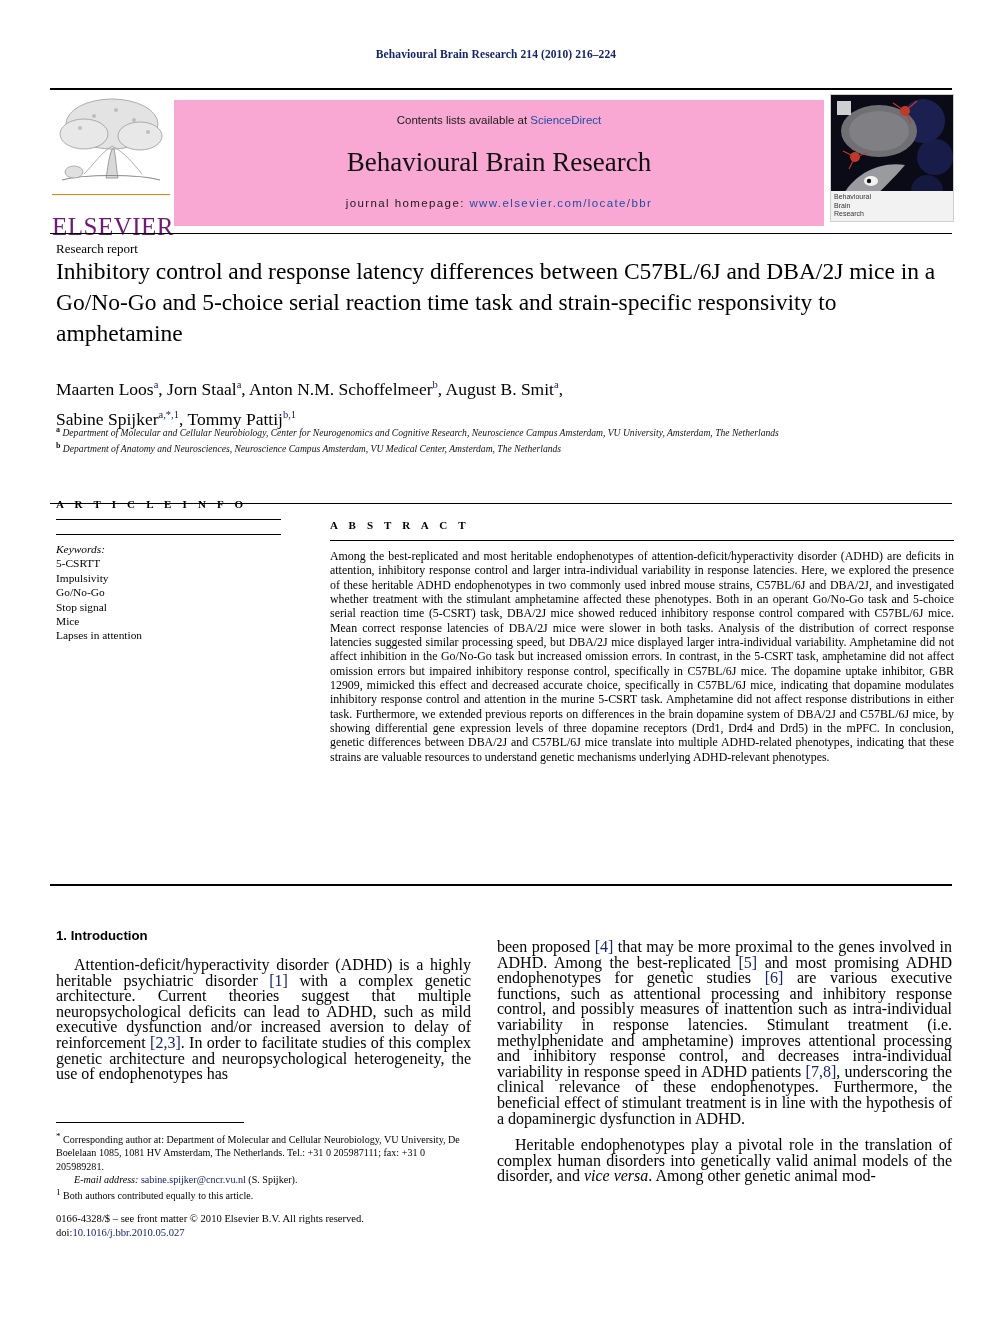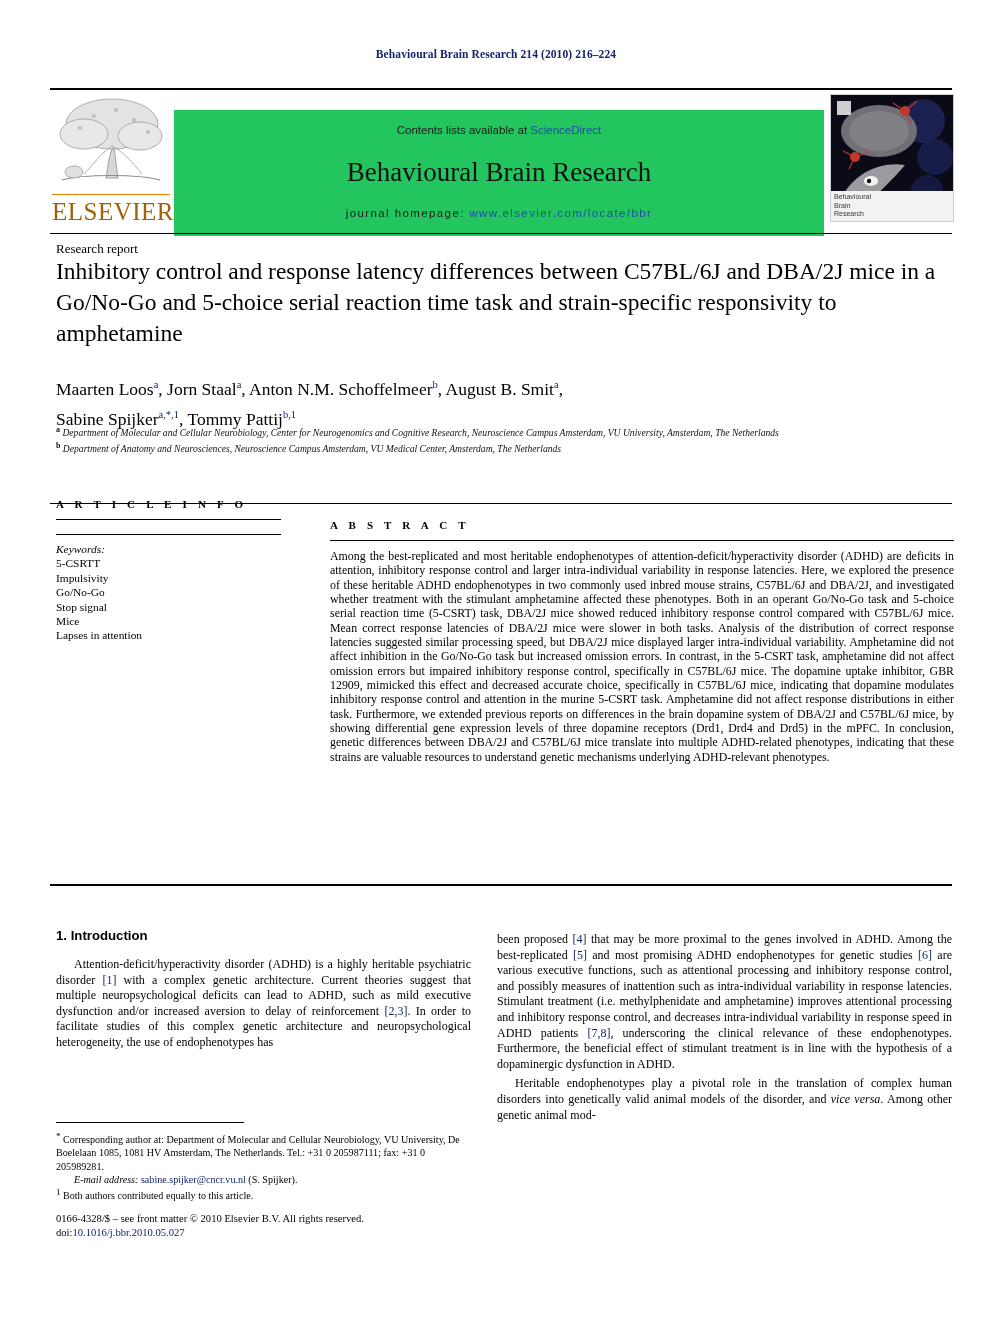--- a/index.html
+++ b/index.html
@@ -56,30 +56,30 @@
   }
   .els-word {
     position: absolute;
     left: 2px; top: 100px;
     width: 118px;
     text-align: center;
     font-family: "Liberation Serif", serif;
     font-size: 25px;
     line-height: 25px;
     letter-spacing: 0.5px;
-    color: #a16207;
+    color: #701a75;
     border-top: 1.5px solid #f08000;
-    padding-top: 4px;
+    padding-top: 19px;
   }
   .grey-band {
     position: absolute;
-    left: 124px; top: 20px;
+    left: 124px; top: 10px;
     width: 650px;
     height: 126px;
-    background: #22c55e;
+    background: #f9a8d4;
   }
   .gb-line1 {
     position: absolute;
     left: 0; top: 14px;
     width: 650px;
     text-align: center;
     font-family: "Liberation Sans", sans-serif;
     font-size: 11.5px;
     color: #1a1a1a;
   }
@@ -240,22 +240,22 @@
     left: 497px; top: 928px;
     width: 455px;
   }
   h2.secnum {
     margin: 0 0 14px 0;
     font-family: "Liberation Sans", sans-serif;
     font-size: 13.2px;
     font-weight: bold;
   }
   p.body {
-    margin: 4px 0 0 0;
-    font-size: 12px;
+    margin: 11px 0 0 0;
+    font-size: 16px;
     line-height: 15.6px;
     text-align: justify;
     text-indent: 18px;
   }
   p.body.noindent { text-indent: 0; }
   .ref { color: #14256b; }
   .it { font-style: italic; }
 
   
   .footnote-rule {

